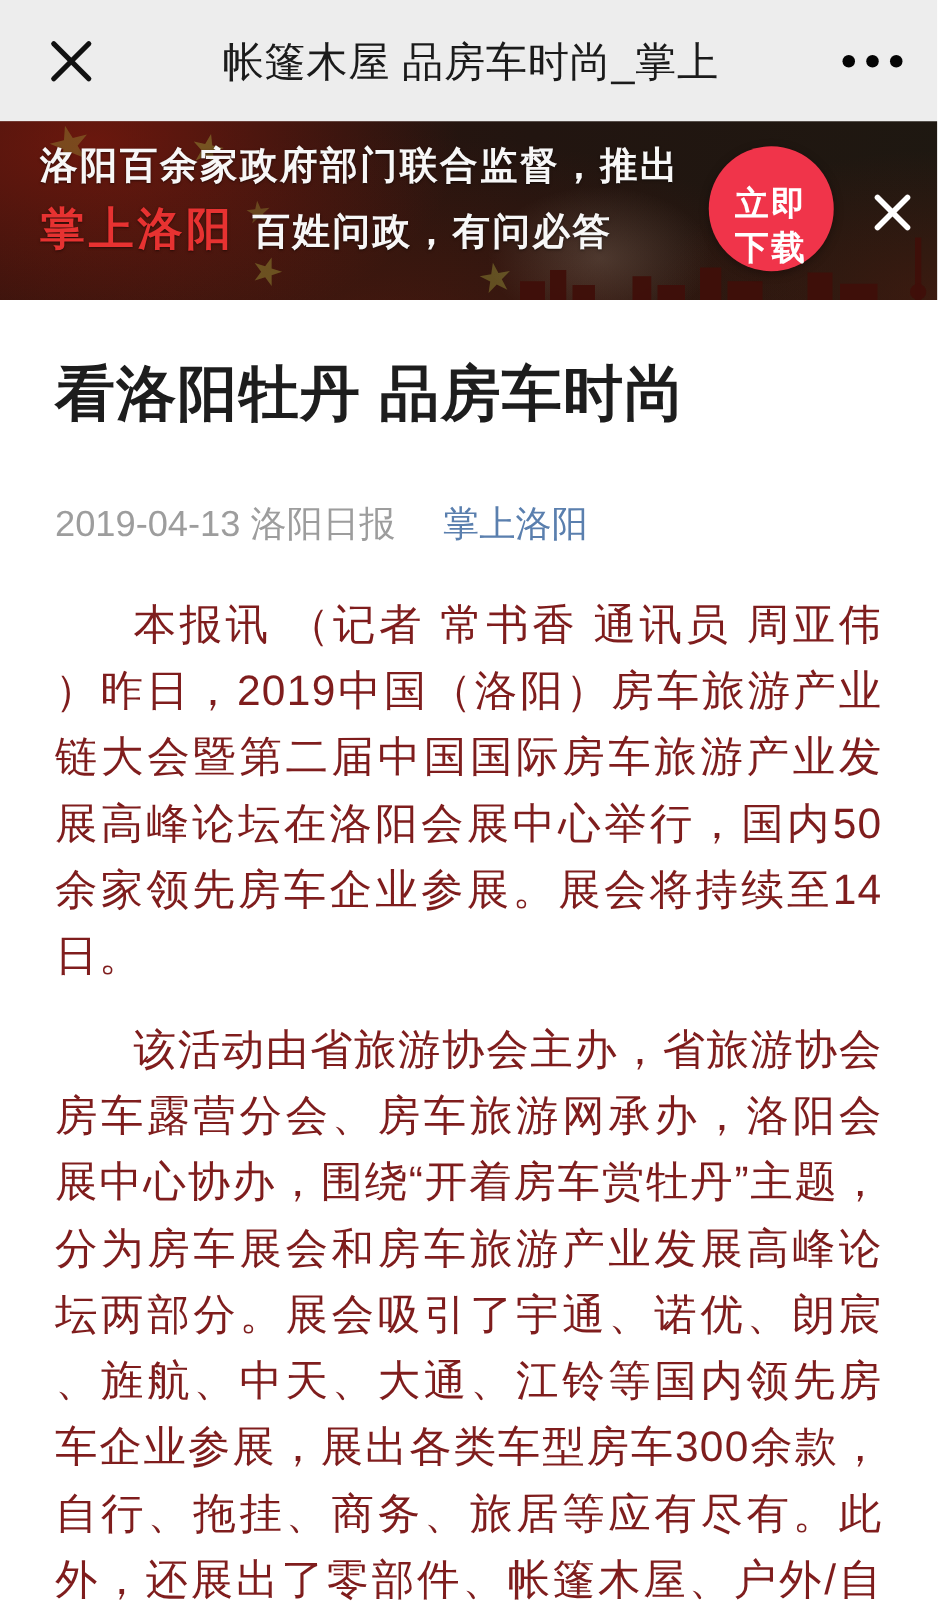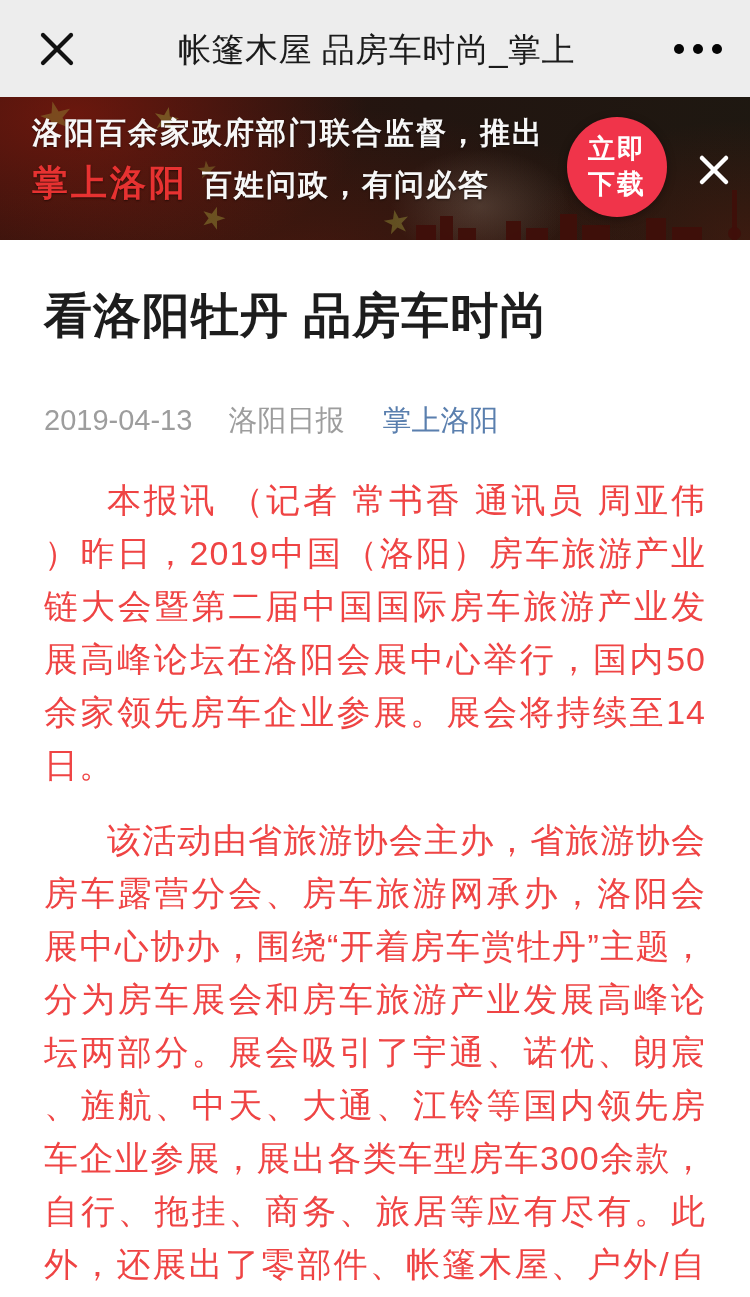--- a/index.html
+++ b/index.html
@@ -71,45 +71,45 @@
   .bl1 {
     font-size:30px; line-height:40px; font-weight:700; color:#f7f7f7; letter-spacing:2px;
     text-shadow:0 1px 2px rgba(0,0,0,.5); white-space:nowrap;
   }
   .bl2 { margin-top:6px; white-space:nowrap; text-shadow:0 1px 2px rgba(0,0,0,.5); }
   .bl2 .hl { font-size:36px; font-weight:700; color:#e73231; letter-spacing:3px; margin-right:14px; }
   .bl2 .rest { font-size:30px; font-weight:700; color:#f7f7f7; letter-spacing:2px; }
   .dl-btn {
     position:absolute; left:567px; top:20px; width:100px; height:100px; border-radius:50%;
     background:#f0344a; border:none; cursor:pointer;
-    display:flex; flex-direction:column; align-items:center; justify-content:center;
+    display:flex; flex-direction:column; align-items:center; justify-content:flex-end;
     color:#ffffff; font-size:27px; font-weight:700; line-height:35px; letter-spacing:2px;
     font-family:inherit; box-shadow:0 2px 8px rgba(0,0,0,.35);
   }
   .banner-close {
     position:absolute; left:697px; top:56px; width:34px; height:34px;
     background:none; border:none; padding:0; cursor:pointer;
   }
 
   
   .content { padding:0 44px; }
   .article-title {
     margin:0; padding-top:46px; font-size:48px; line-height:60px;
     font-weight:600; color:#1d1d1d; letter-spacing:1px;
   }
   .article-subtitle {
     margin:14px 0 0 0; font-size:31px; line-height:42px;
     font-weight:500; color:#242424; letter-spacing:0.5px;
   }
   .meta { margin-top:58px; font-size:29px; line-height:32px; color:#9d9d9d; }
-  .meta .src { margin-left:28px; }
+  .meta .src { }
   .meta .channel { margin-left:30px; color:#5a7fae; text-decoration:none; cursor:pointer; }
   .body { margin-top:38px; }
   .body p {
-    margin:0 0 22px 0; font-size:34px; line-height:53px; color:#ef4444;
+    margin:0 0 22px 0; font-size:34px; line-height:53px; color:#7f1d1d;
     letter-spacing:1px; text-align:justify; text-indent:1.85em;
     word-break:break-all; line-break:anywhere;
   }
   .xsvg { display:block; }
 </style>
 </head>
 <body>
 
 <div class="page">
 

